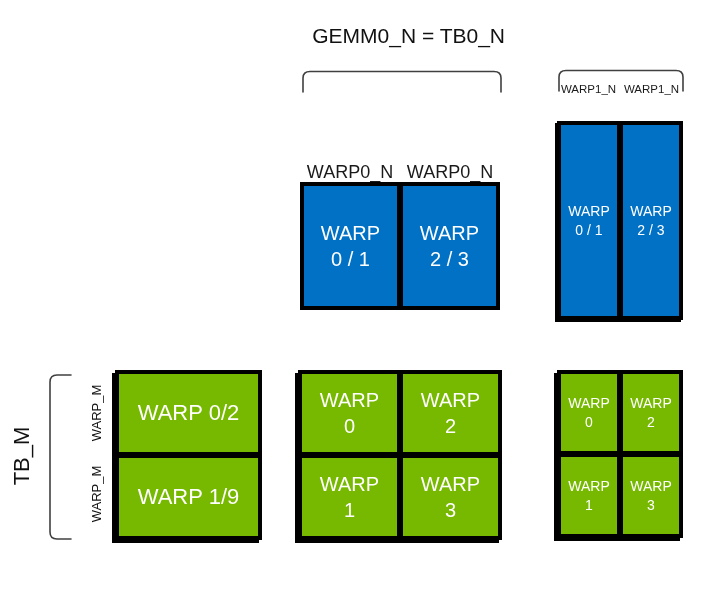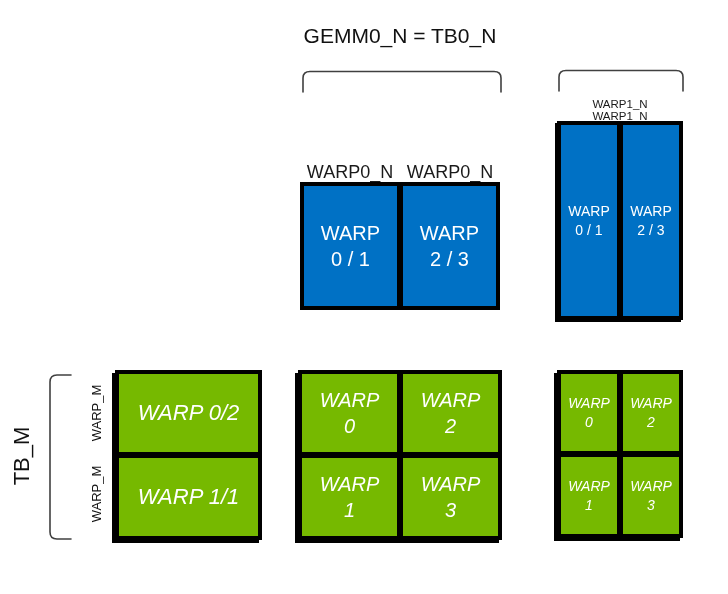--- a/index.html
+++ b/index.html
@@ -2,35 +2,35 @@
 <html style="--blue: #0071C5; --green: #76B900; --border: #000000; --bracket: #404040;"><head>
 <meta charset="utf-8">
 <style>
   html,body{margin:0;padding:0;background:#fff;}
   .canvas{
     position:relative;width:728px;height:594px;background:#ffffff;overflow:hidden;
     font-family:"Liberation Sans",sans-serif;color:#1a1a1a;
   }
   .abs{position:absolute;}
   .title{color:#111;white-space:pre-line;line-height:1.12;}
-  .t0{left:295px;top:24px;width:210px;font-size:21px;text-align:center;}
+  .t0{left:295px;top:24px;width:210px;font-size:21px;text-align:right;}
   .t1{left:566px;top:8px;width:162px;font-size:25px;text-align:left;}
   .bracket{position:absolute;}
   .bracket path{fill:none;stroke:var(--bracket,#404040);stroke-width:1.6;stroke-linecap:round;}
   .lblrow{position:absolute;display:flex;}
   .lblrow span{flex:1;text-align:center;white-space:nowrap;}
   .r0{left:300px;top:162px;width:200px;font-size:18px;}
-  .r1{left:557px;top:98px;width:126px;font-size:11.5px;flex-direction:column;}
+  .r1{left:557px;top:83px;width:126px;font-size:11.5px;}
   .grid{
     position:absolute;display:grid;gap:6px;padding:4px;
     background:var(--border,#000);box-sizing:border-box;
   }
   .cols2{grid-template-columns:1fr 1fr;}
   .rows2{grid-template-rows:1fr 1fr;}
-  .shadow3{box-shadow:-3px 3px 0 var(--border,#000);font-style:italic;}
+  .shadow3{box-shadow:-3px 3px 0 var(--border,#000);}
   .shadow2{box-shadow:-2px 2px 0 var(--border,#000);}
   .cell{
     display:flex;align-items:center;justify-content:center;text-align:center;
     color:#fff;white-space:pre-line;line-height:1.3;
   }
   .blue{background:var(--blue,#0071C5);}
   .green{background:var(--green,#76B900);}
   .f20{font-size:20px;}
   .f22{font-size:22px;}
   .f14{font-size:14px;}
@@ -87,21 +87,21 @@
 
   <div class="grid cols2 g-b1 shadow2">
     <div class="cell blue f14">WARP
 0 / 1</div>
     <div class="cell blue f14">WARP
 2 / 3</div>
   </div>
 
   <div class="grid g-tb shadow3">
     <div class="cell green f22">WARP 0/2</div>
-    <div class="cell green f22">WARP 1/1</div>
+    <div class="cell green f22">WARP 1/9</div>
   </div>
 
   <div class="grid cols2 rows2 g-c0 shadow3">
     <div class="cell green f20">WARP
 0</div>
     <div class="cell green f20">WARP
 2</div>
     <div class="cell green f20">WARP
 1</div>
     <div class="cell green f20">WARP

